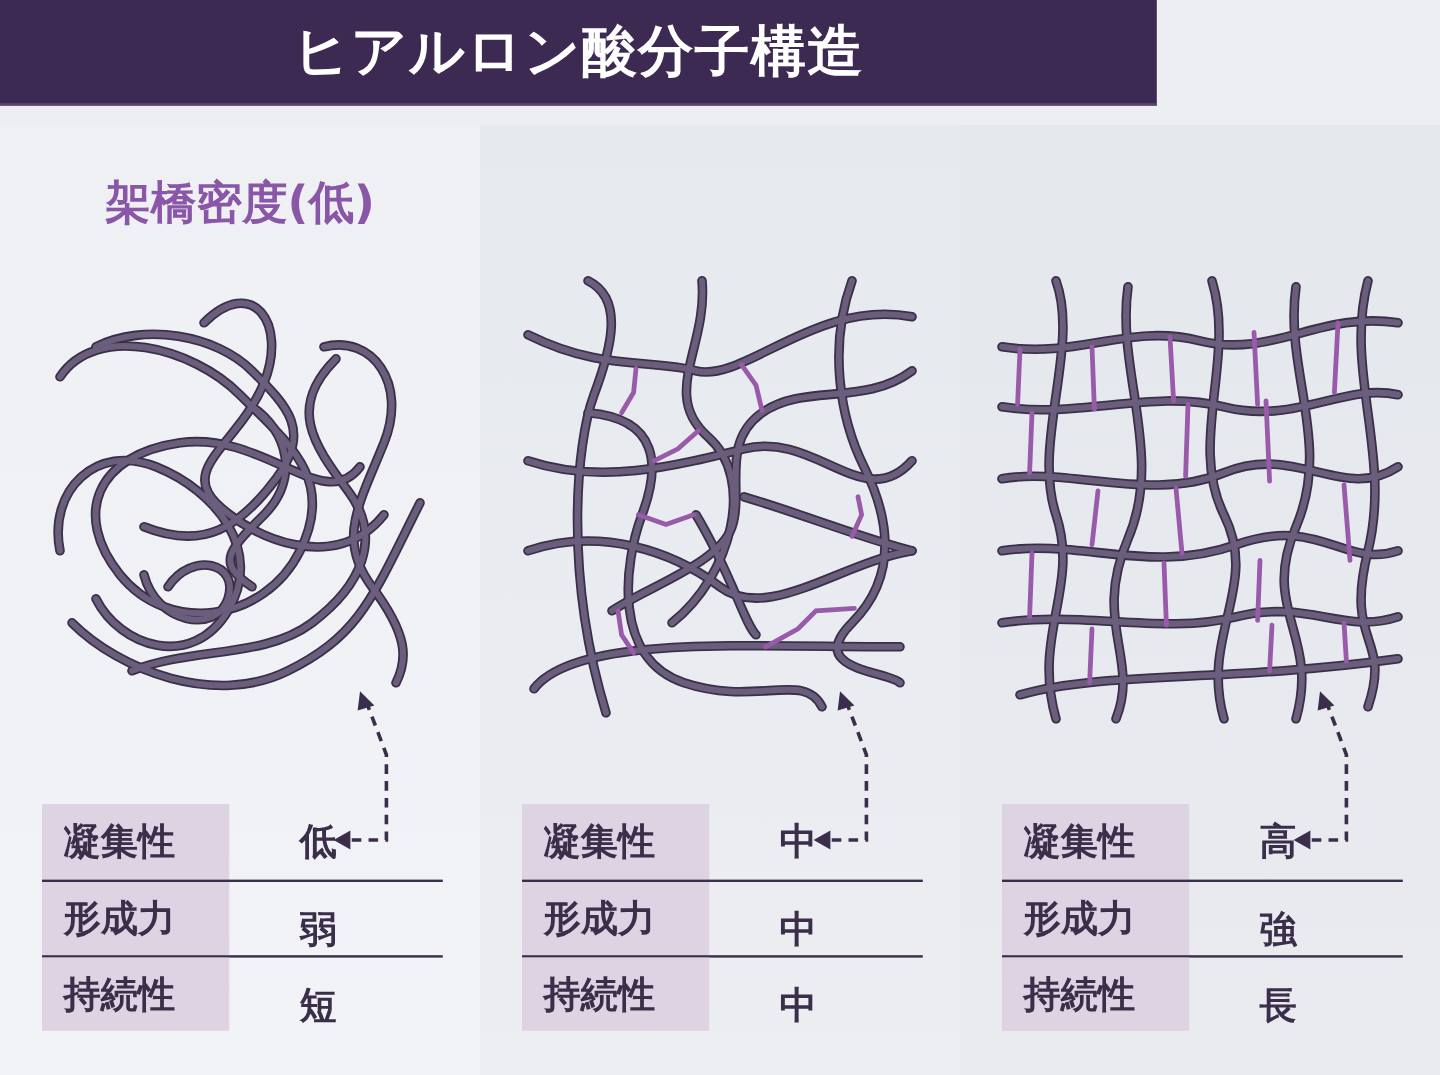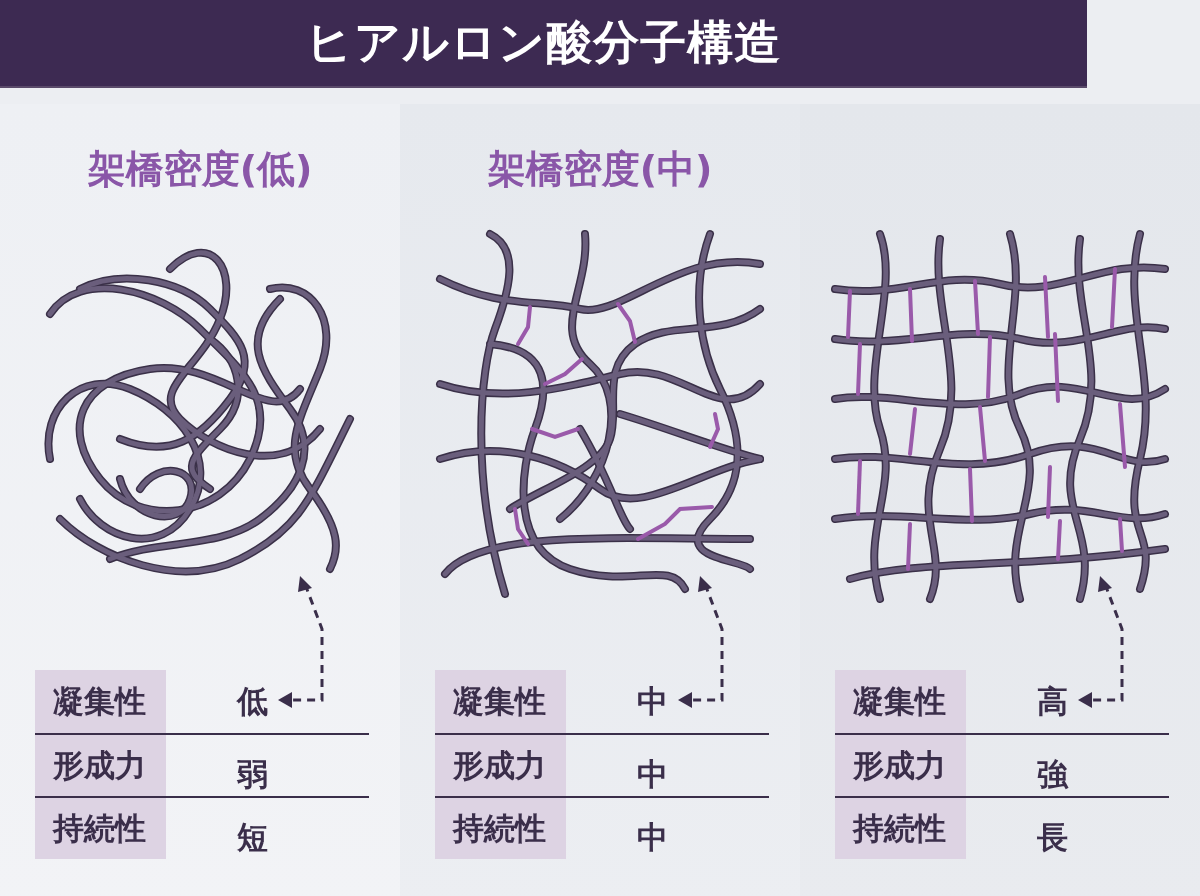--- a/index.html
+++ b/index.html
@@ -1,32 +1,32 @@
 <!DOCTYPE html>
 <html><head>
 <meta charset="utf-8">
 <style>
   * { box-sizing: border-box; margin: 0; padding: 0; }
   html, body { width: 1200px; height: 896px; overflow: hidden; }
   body { font-family: "DejaVu Sans", "Liberation Sans", sans-serif; background: #eceef2; position: relative; }
-  .header { position: absolute; left: 0; top: 0; width: 1087px; height: 88px; background: #3d2a52;
+  .header { position: absolute; left: 0; top: 0; width: 964px; height: 88px; background: #3d2a52;
             display: flex; align-items: center; justify-content: center; border-bottom: 2px solid #5a4a6a; }
   .header h1 { color: #ffffff; font-size: 46px; font-weight: bold; letter-spacing: 1px; }
   .panels { position: absolute; top: 104px; left: 0; width: 1200px; height: 806px; display: flex; }
   .panel { width: 400px; height: 806px; position: relative; }
   .panel.p0 { background: linear-gradient(180deg, #eef0f4, #f2f3f6); }
   .panel.p1 { background: linear-gradient(180deg, #e6e9ee, #eceef2); }
   .panel.p2 { background: linear-gradient(180deg, #e4e7ec, #e9ebef); }
   .panel-title { position: absolute; top: 40px; left: 0; width: 100%; text-align: center;
                  color: #8a56a8; font-size: 38px; font-weight: bold; }
   .mesh { position: absolute; left: 20px; top: 125px; width: 360px; height: 380px; }
   .table { position: absolute; left: 35px; top: 566px; width: 334px; }
   .row { position: relative; height: 63px; display: flex; align-items: center; }
   .row + .row { border-top: 2px solid #3a2e4a; align-items: flex-end; }
-  .row .label { width: 131px; height: 100%; background: #ddd3e3; display: flex; align-items: center;
+  .row .label { width: 156px; height: 100%; background: #ddd3e3; display: flex; align-items: center;
                 padding-left: 18px; font-size: 31px; font-weight: bold; color: #3a2e4a; }
   .row .value { flex: 1; text-align: center; font-size: 31px; font-weight: bold; color: #3a2e4a; padding-right: 30px; }
   .arrow { position: absolute; }
 </style>
 </head>
 <body>
 
 <div class="header">
   <h1>ヒアルロン酸分子構造</h1>
 </div>
@@ -74,21 +74,20 @@
         <div class="value">弱</div>
       </div>
       <div class="row">
         <div class="label">持続性</div>
         <div class="value">短</div>
       </div>
     </div>
   </div>
 
   <div class="panel p1">
-    <div class="panel-title">架橋密度(中)</div>
     <svg class="mesh" viewBox="0 0 360 380">
       <g fill="none" stroke="#3a3048" stroke-width="8" stroke-linecap="round">
         <path d="M20 50 C80 80,120 70,160 80 S260 20,340 35"></path>
         <path d="M20 155 C80 175,140 160,200 145 S300 200,340 155"></path>
         <path d="M20 230 C80 210,140 230,180 260 S280 240,340 230"></path>
         <path d="M25 345 C60 300,200 310,330 310"></path>
         <path d="M70 5 C100 20,90 60,75 100 S50 250,85 365"></path>
         <path d="M165 5 C170 60,130 100,170 135 S190 250,140 290"></path>
         <path d="M290 5 C270 60,280 120,300 160 S330 250,290 290 S320 330,330 340"></path>
         <path d="M70 115 C130 120,130 160,115 200 S90 320,150 340 S250 330,265 360"></path>

